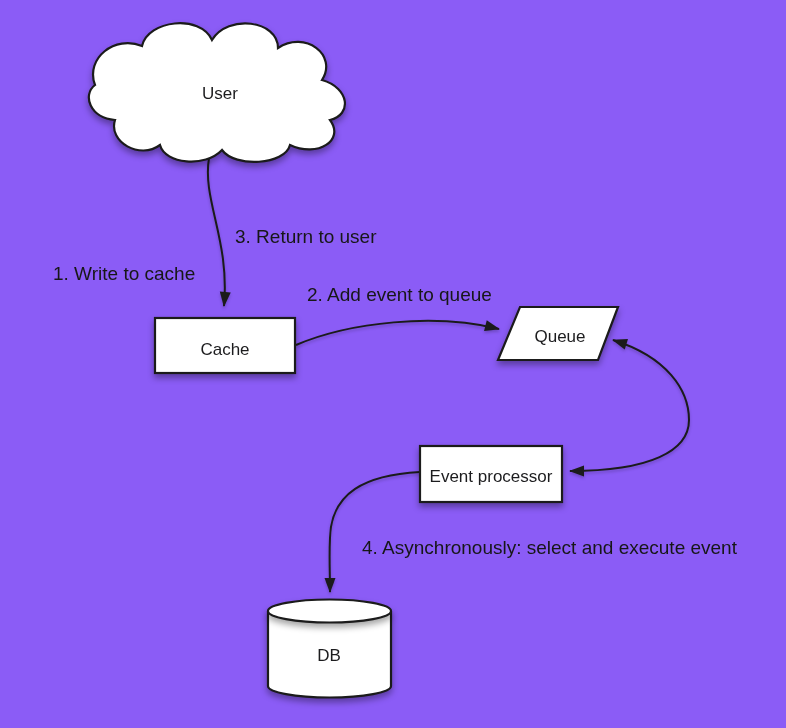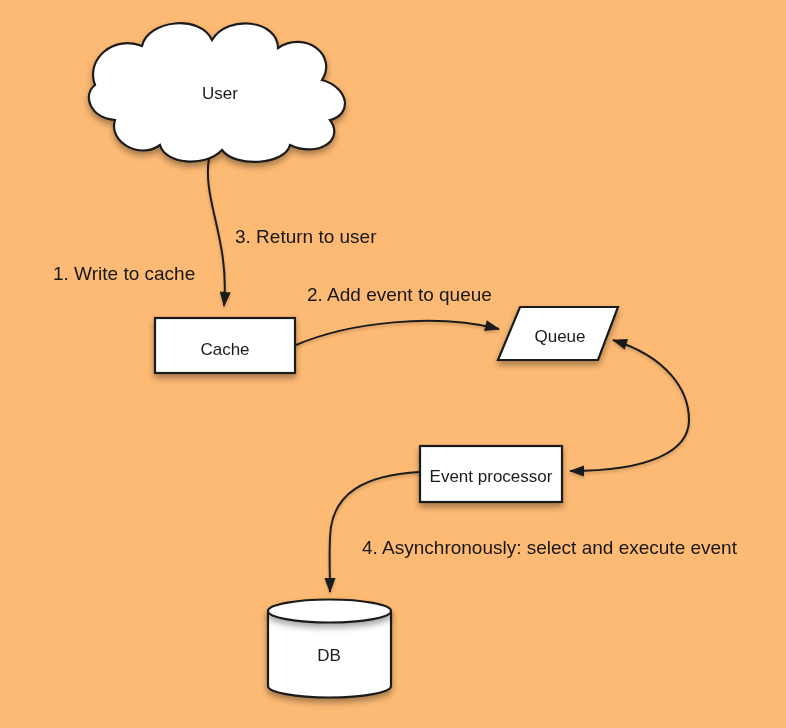--- a/index.html
+++ b/index.html
@@ -4,21 +4,21 @@
 <style>
   html, body {
     margin: 0;
     padding: 0;
     background: #ffffff;
   }
   .canvas-wrap {
     width: 786px;
     height: 728px;
     position: relative;
-    background: #fdba74;
+    background: #8b5cf6;
     overflow: hidden;
     font-family: "Liberation Sans", "DejaVu Sans", sans-serif;
   }
   svg { display: block; }
   .shape {
     fill: #ffffff;
     stroke: #1b1b1b;
     stroke-width: 2.2;
     filter: drop-shadow(0px 4px 3px rgba(0,0,0,0.35));
   }

